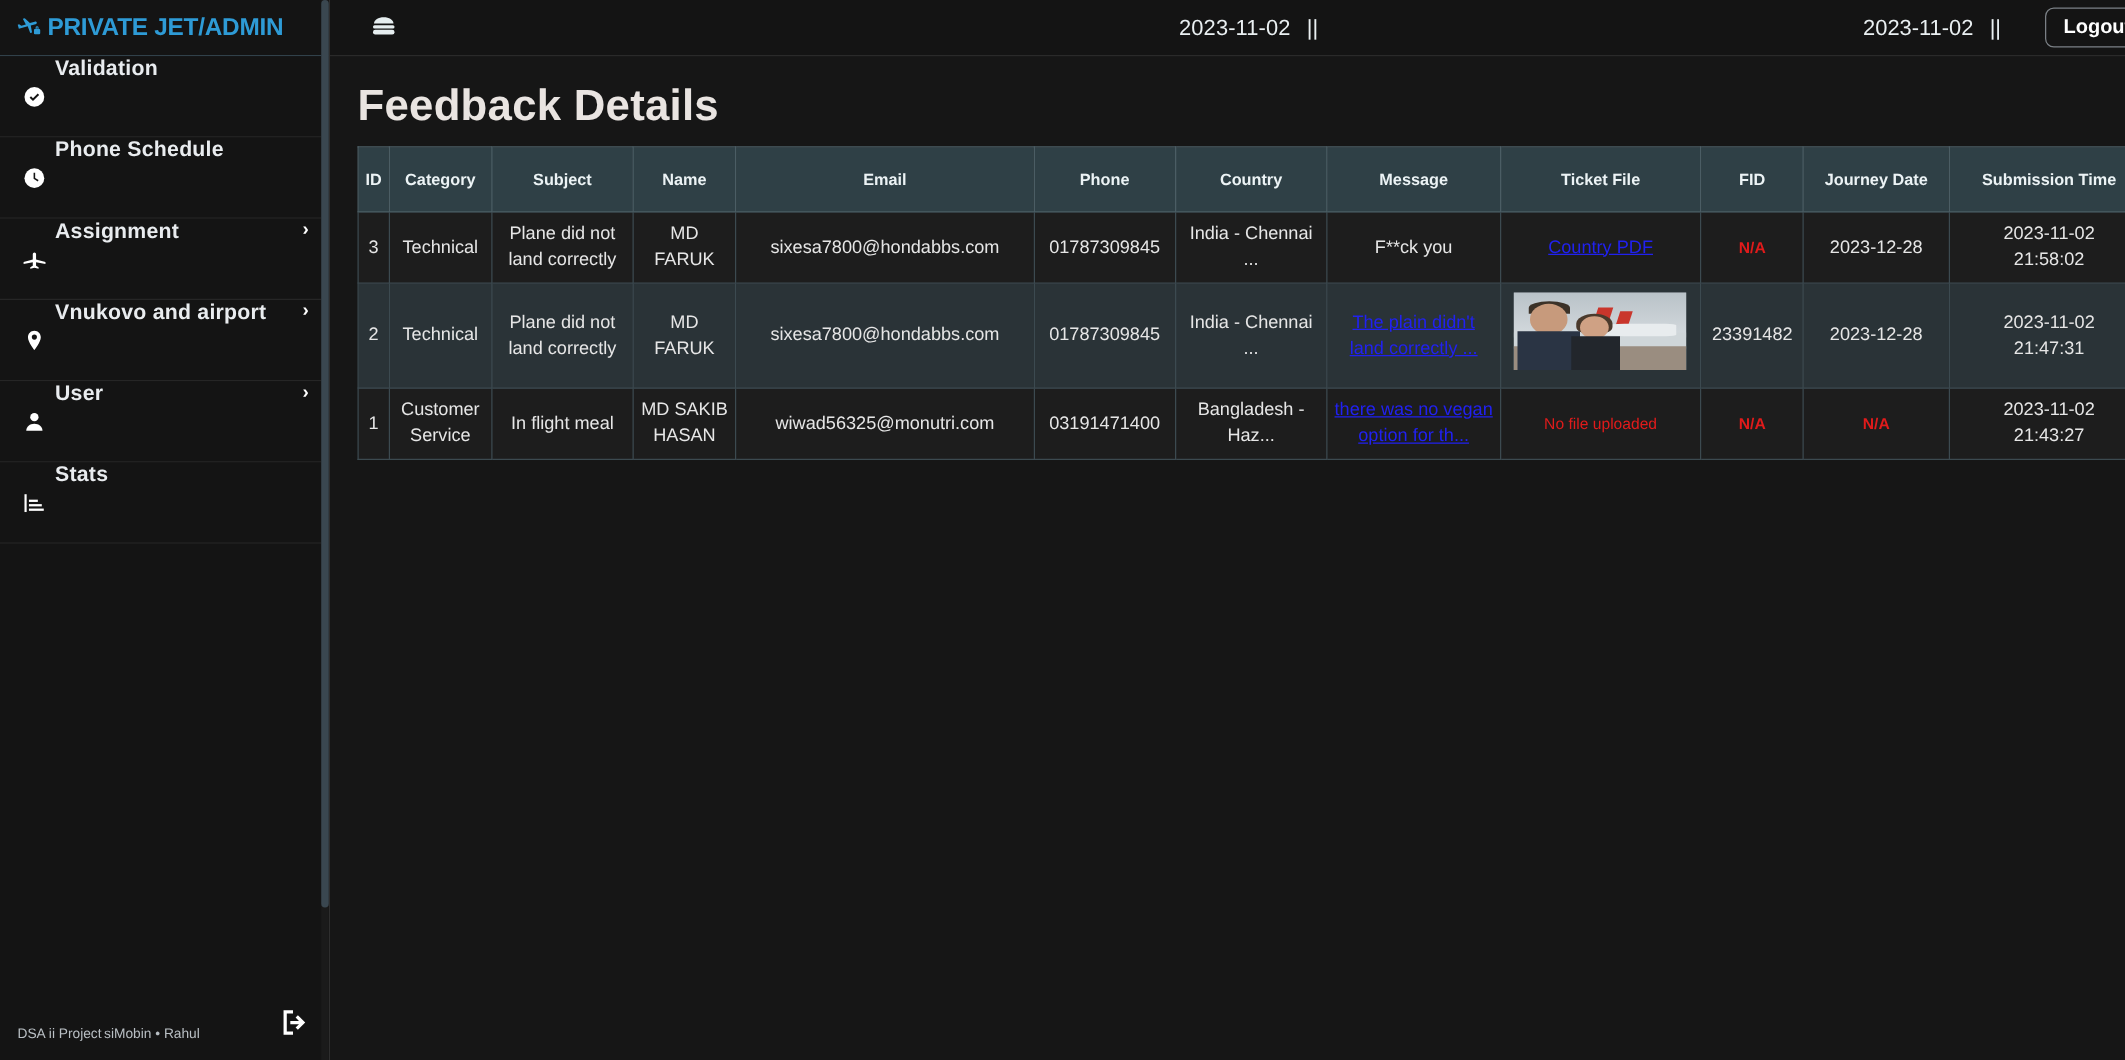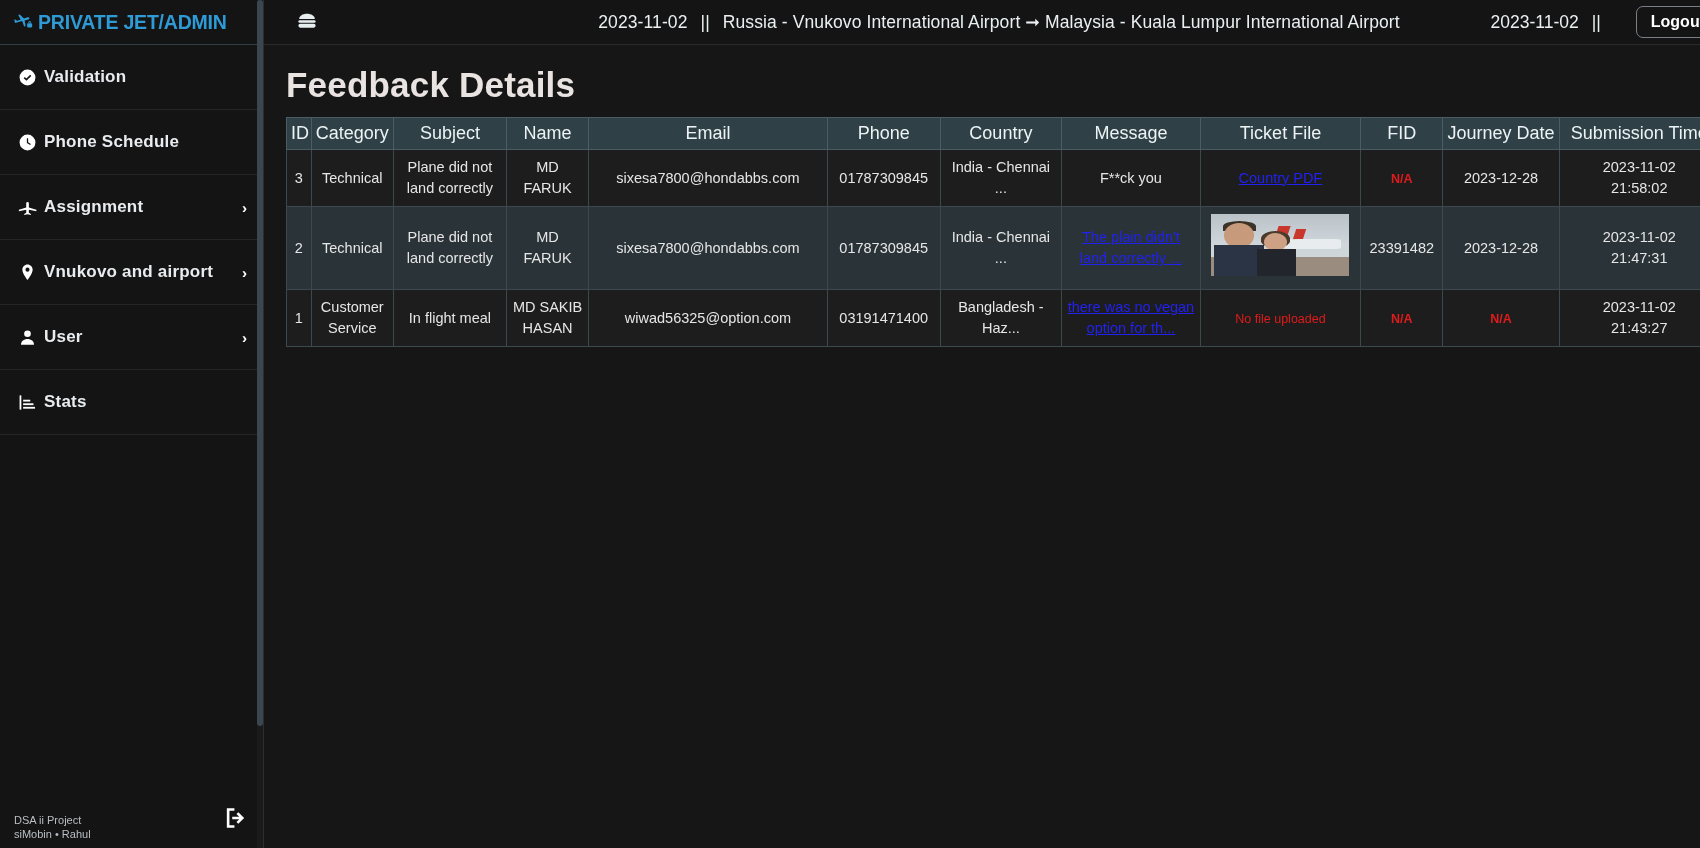--- a/index.html
+++ b/index.html
@@ -26,38 +26,38 @@
     border-bottom: 1px solid #31414a;
     background: #141414;
   }
   #brand .logo-ico { display: flex; align-items: center; color: #2e9bd6; }
   #brand .brand-text {
     color: #2e9bd6; font-size: 19.5px; font-weight: 600; letter-spacing: -0.2px;
     white-space: nowrap;
   }
   .nav-item {
     height: 65px; flex: 0 0 65px;
-    display: flex; align-items: center;
+    display: flex; 
     padding: 0 16px 0 18px;
     border-bottom: 1px solid #262626;
     color: #e9ecef; cursor: pointer;
     background: #141414;
   }
   .nav-ico {
     width: 26px; flex: 0 0 26px; display: flex; align-items: center;
     justify-content: flex-start; color: #ffffff;
   }
   .nav-label { font-size: 17px; font-weight: 700; letter-spacing: .2px; }
   .nav-caret { margin-left: auto; font-size: 15px; font-weight: 700; color: #ffffff; }
   #sidebar-spacer { flex: 1 1 auto; background: #141414; border-bottom: 0; }
   #sidebar-footer {
     flex: 0 0 60px; display: flex; align-items: center;
     padding: 0 14px 0 14px; gap: 8px; background: #141414;
   }
-  #footer-texts { display: flex; flex-direction: column; gap: 2px; margin-top: 18px; }
+  #footer-texts { display: flex; flex-direction: row; gap: 2px; margin-top: 18px; }
   #footer-texts .f1 { font-size: 11px; color: #b9bfc4; }
   #footer-texts .f2 { font-size: 11px; color: #b9bfc4; }
   #footer-logout { margin-left: auto; color: #ffffff; cursor: pointer; display: flex; }
   
   #sb-track {
     position: absolute; right: 0px; top: 0; width: 6px; height: 848px;
     background: #1a1a1a;
   }
   #sb-thumb {
     position: absolute; right: 0px; top: 0; width: 6px; height: 726px;
@@ -101,22 +101,22 @@
   }
 
   
   table {
     width: 1434px; margin-left: 12px;
     border-collapse: collapse;
     table-layout: fixed;
   }
   thead th {
     background: #2f4046; color: #ecf3f5;
-    font-size: 18px; font-weight: 400;
-    padding: 5px 4px; text-align: center;
+    font-size: 13px; font-weight: 700;
+    padding: 18px 4px; text-align: center;
     border: 1px solid #4b5d64;
     white-space: nowrap;
   }
   tbody td {
     border: 1px solid #3c4a50;
     color: #e6e6e6; font-size: 14.5px;
     text-align: center; padding: 7px 5px;
     vertical-align: middle; line-height: 1.45;
     word-wrap: break-word;
   }
@@ -254,21 +254,20 @@
       <svg width="22" height="22" viewBox="0 0 24 24" fill="#e6eef0">
         <path d="M3.5 8.6c0-3.3 3.8-5.6 8.5-5.6s8.5 2.3 8.5 5.6z"></path>
         <rect x="2.6" y="10" width="18.8" height="2.9" rx="1.4"></rect>
         <rect x="2.6" y="14" width="18.8" height="4.2" rx="2"></rect>
       </svg>
     </span>
 
     <div id="route-block">
       <span>2023-11-02</span>
       <span class="sep">||</span>
-      <span>Russia - Vnukovo International Airport ➞ Malaysia - Kuala Lumpur International Airport</span>
     </div>
 
     <div id="topbar-right">
       <span class="td">2023-11-02</span>
       <span class="td">||</span>
       <button id="logout-btn">Logout</button>
     </div>
   </header>
 
   <div id="content">
@@ -354,21 +353,21 @@
             <span>2023-11-02</span><br>
             <span>21:47:31</span>
           </td>
         </tr>
 
         <tr class="odd">
           <td>1</td>
           <td>Customer Service</td>
           <td>In flight meal</td>
           <td>MD SAKIB HASAN</td>
-          <td class="nowrap">wiwad56325@option.com</td>
+          <td class="nowrap">wiwad56325@monutri.com</td>
           <td class="nowrap">03191471400</td>
           <td>Bangladesh - Haz...</td>
           <td>
             <a class="cell-link">there was no vegan option for th...</a>
           </td>
           <td>
             <span class="red-note">No file uploaded</span>
           </td>
           <td>
             <span class="red-na">N/A</span>

